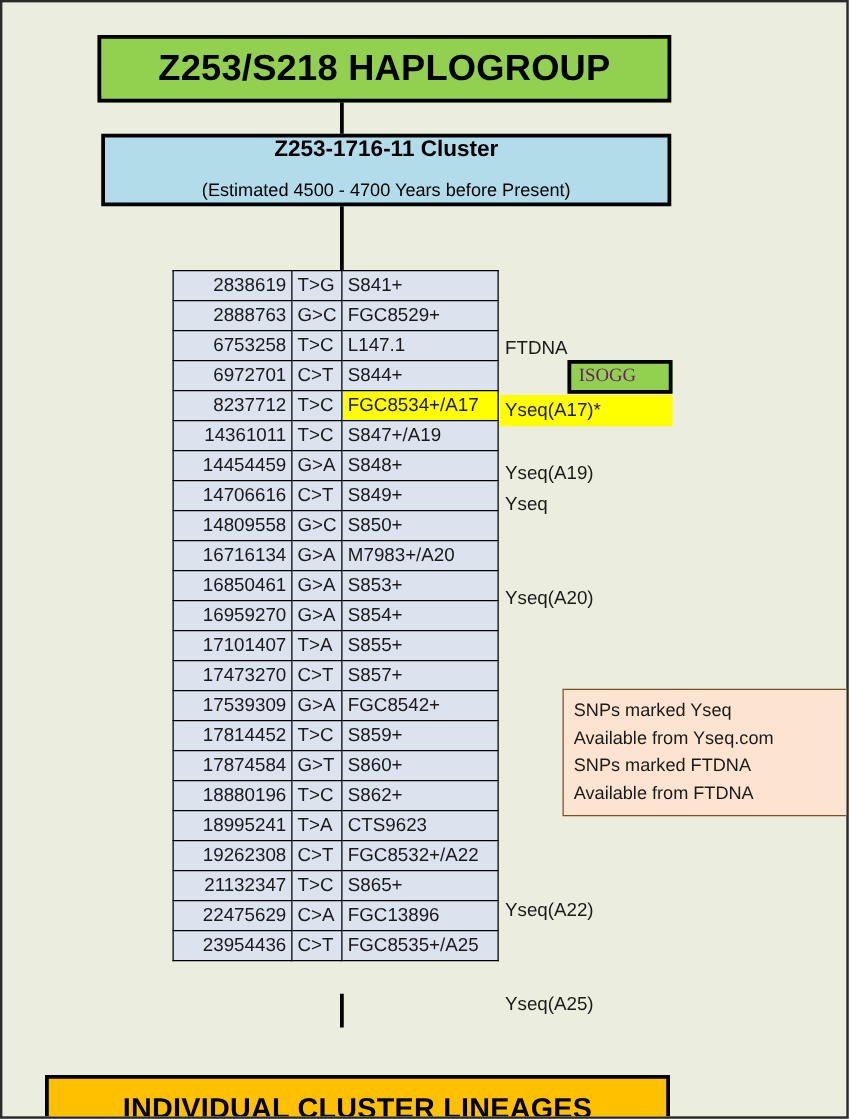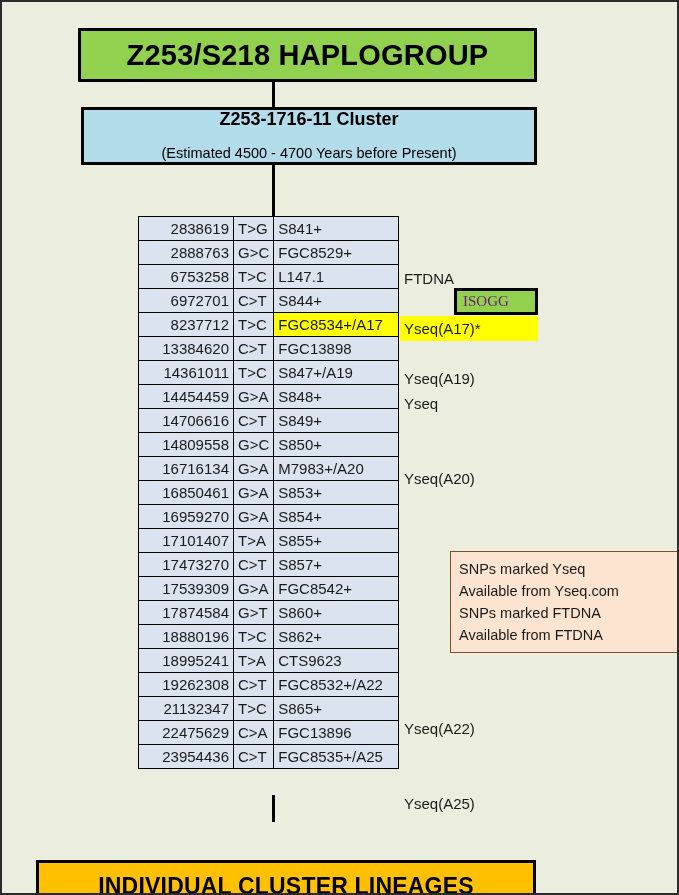--- a/index.html
+++ b/index.html
@@ -226,25 +226,20 @@
           <td class="col-pos">6972701</td>
           <td class="col-mut">C&gt;T</td>
           <td class="col-snp">S844+</td>
         </tr>
         <tr>
           <td class="col-pos">8237712</td>
           <td class="col-mut">T&gt;C</td>
           <td class="col-snp hl">FGC8534+/A17</td>
         </tr>
         <tr>
-          <td class="col-pos">13384620</td>
-          <td class="col-mut">C&gt;T</td>
-          <td class="col-snp">FGC13898</td>
-        </tr>
-        <tr>
           <td class="col-pos">14361011</td>
           <td class="col-mut">T&gt;C</td>
           <td class="col-snp">S847+/A19</td>
         </tr>
         <tr>
           <td class="col-pos">14454459</td>
           <td class="col-mut">G&gt;A</td>
           <td class="col-snp">S848+</td>
         </tr>
         <tr>
@@ -279,20 +274,25 @@
         </tr>
         <tr>
           <td class="col-pos">17473270</td>
           <td class="col-mut">C&gt;T</td>
           <td class="col-snp">S857+</td>
         </tr>
         <tr>
           <td class="col-pos">17539309</td>
           <td class="col-mut">G&gt;A</td>
           <td class="col-snp">FGC8542+</td>
+        </tr>
+        <tr>
+          <td class="col-pos">17814452</td>
+          <td class="col-mut">T&gt;C</td>
+          <td class="col-snp">S859+</td>
         </tr>
         <tr>
           <td class="col-pos">17874584</td>
           <td class="col-mut">G&gt;T</td>
           <td class="col-snp">S860+</td>
         </tr>
         <tr>
           <td class="col-pos">18880196</td>
           <td class="col-mut">T&gt;C</td>
           <td class="col-snp">S862+</td>

